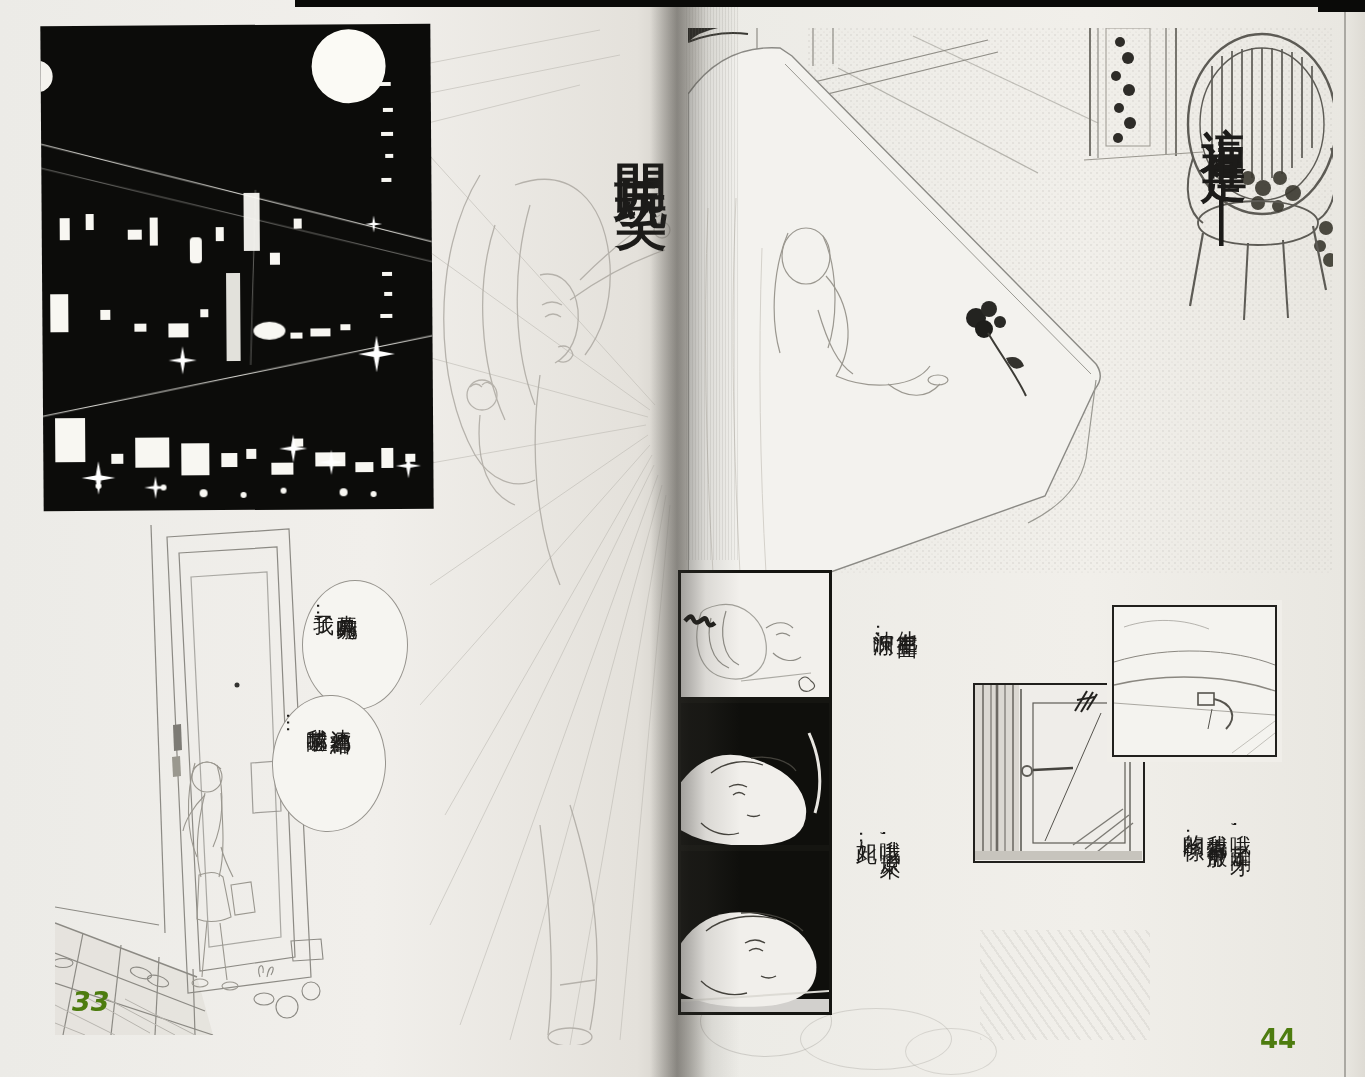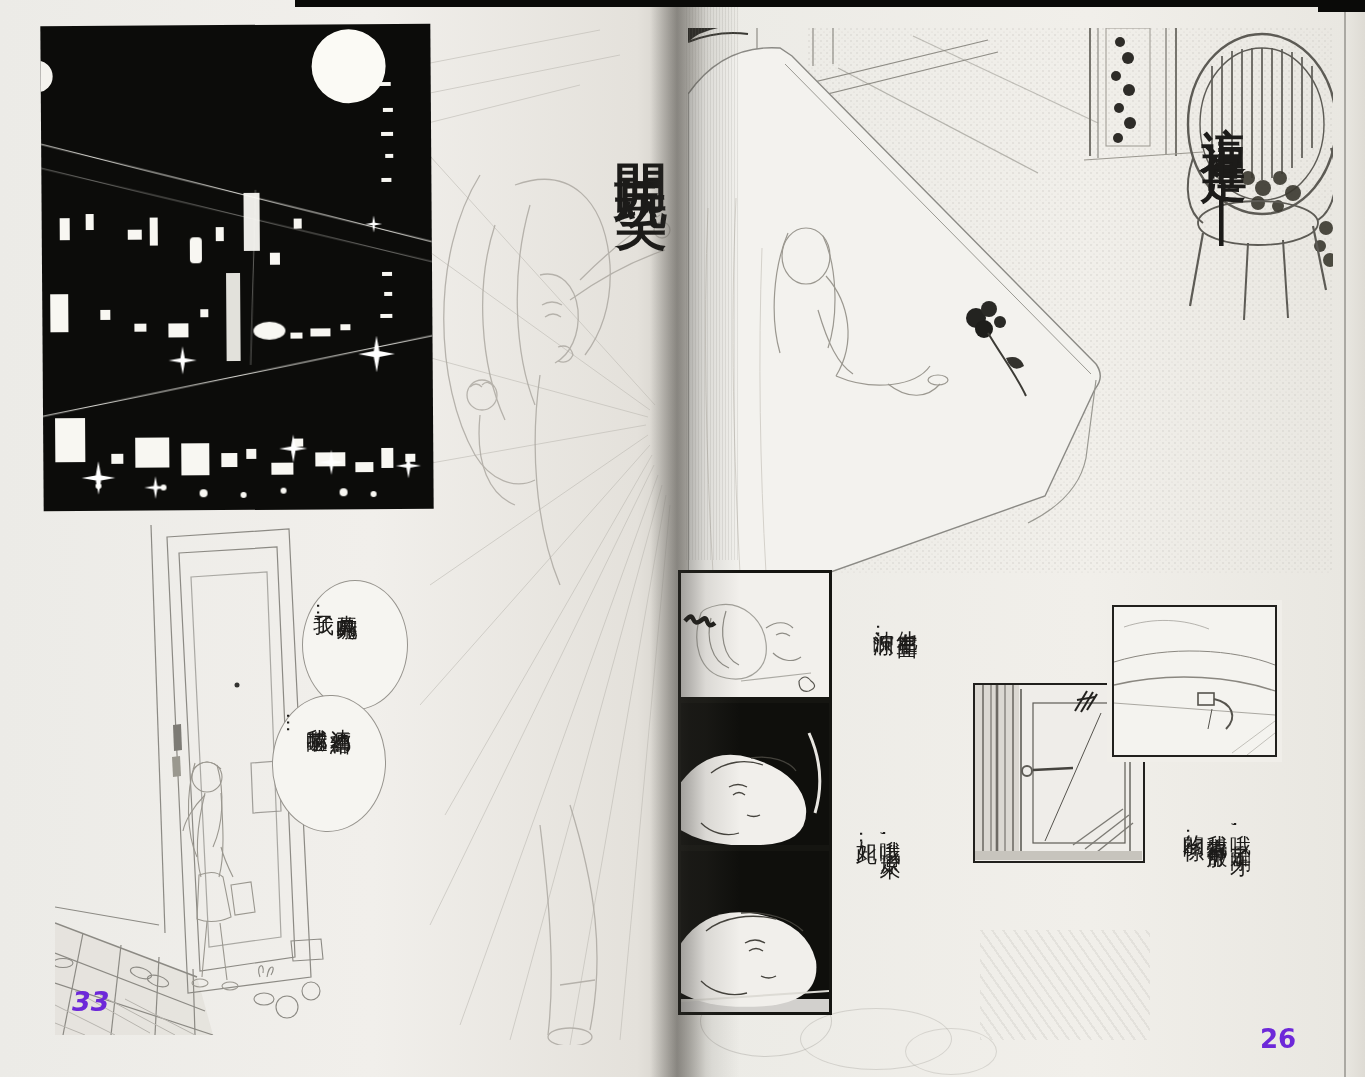--- a/index.html
+++ b/index.html
@@ -9,21 +9,21 @@
   .page{position:absolute;top:0;height:1077px;}
   .page-left{left:0;width:678px;
     background:linear-gradient(90deg,#ecebe7 0%,#f1efeb 55%,#e4e1db 94%,#cfccc5 100%);}
   .page-right{left:678px;width:687px;
     background:linear-gradient(90deg,#cfccc5 0%,#ecebe6 5%,#f1efea 60%,#e9e7e1 97%,#dedbd4 100%);}
   .vt{writing-mode:vertical-rl;text-orientation:mixed;color:#1c1b19;position:absolute;z-index:30;
       line-height:1.12;}
   .vt div{display:block;}
   .bubble{position:absolute;background:#f6f5f1;border:1.6px solid #97948e;border-radius:50%;z-index:20;}
   .panel{position:absolute;box-sizing:border-box;}
-  .pageno{position:absolute;z-index:30;color:#6d28d9;font-weight:bold;font-style:italic;
+  .pageno{position:absolute;z-index:30;color:#4d7c0f;font-weight:bold;font-style:italic;
           font-family:"DejaVu Sans",sans-serif;}
   svg{display:block;}
 </style>
 </head>
 <body>
 
 <div id="scan">
 
   <div class="page page-left"></div>
   <div class="page page-right"></div>
@@ -435,21 +435,21 @@
     <div>哦哦,原來</div>
     <div>如此…</div>
   </div>
 
   <div class="vt" style="left:1182px;top:818px;font-size:21px;letter-spacing:3px;">
     <div>哦,是了剛才</div>
     <div>我覺得不舒服</div>
     <div>的關係…</div>
   </div>
 
-  <div class="pageno" style="left:1260px;top:1024px;font-size:26px;font-style:normal;">26</div>
+  <div class="pageno" style="left:1260px;top:1024px;font-size:26px;font-style:normal;">44</div>
 
   <div class="abs" style="left:700px;top:985px;width:130px;height:70px;border:1px solid rgba(150,147,140,.35);border-radius:50%;z-index:6;"></div>
   <div class="abs" style="left:800px;top:1008px;width:150px;height:60px;border:1px solid rgba(150,147,140,.3);border-radius:50%;z-index:6;"></div>
   <div class="abs" style="left:905px;top:1028px;width:90px;height:45px;border:1px solid rgba(150,147,140,.28);border-radius:50%;z-index:6;"></div>
   <div class="abs" style="left:980px;top:930px;width:170px;height:110px;opacity:.8;z-index:6;background:repeating-linear-gradient(55deg, rgba(140,137,130,.16) 0 2px, transparent 2px 9px);"></div>
 
   <div class="abs" style="left:650px;top:0;width:90px;height:1077px;z-index:40;pointer-events:none;
        background:linear-gradient(90deg, rgba(50,48,44,0) 0%, rgba(50,48,44,.45) 30%, rgba(50,48,44,.30) 45%, rgba(80,78,72,.14) 62%, rgba(50,48,44,0) 100%);"></div>
   <div class="abs" style="left:686px;top:0;width:54px;height:560px;z-index:41;pointer-events:none;opacity:.8;
        background:repeating-linear-gradient(90deg, rgba(120,117,110,.18) 0 1px, transparent 1px 3px);"></div>

